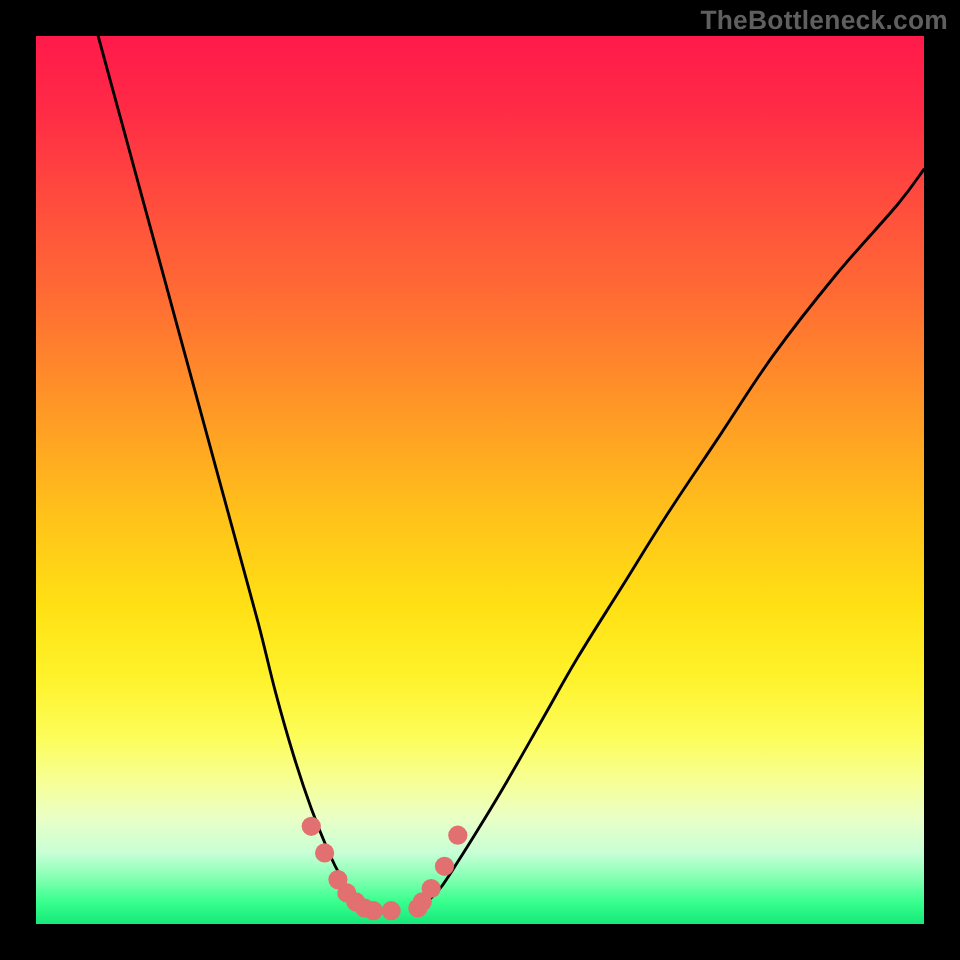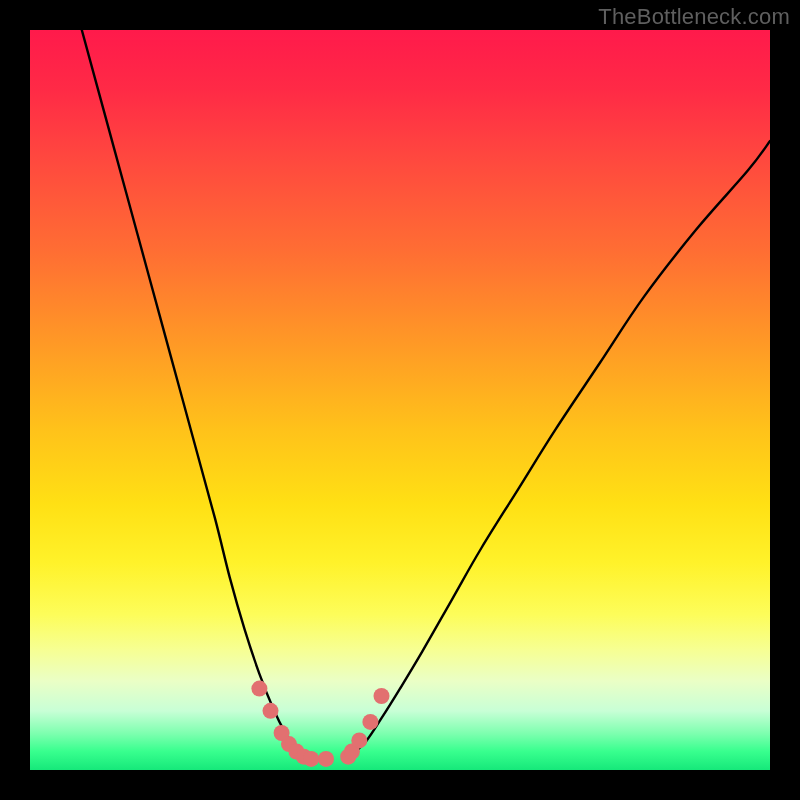--- a/index.html
+++ b/index.html
@@ -18,21 +18,21 @@
     width: 800px;
     height: 800px;
     background: #000;
   }
   .watermark {
     position: absolute;
     top: 4px;
     right: 10px;
     color: #5f5f5f;
     font-size: 22px;
-    font-weight: 400;
+    font-weight: 700;
     letter-spacing: 0.2px;
     z-index: 10;
   }
   .plot {
     position: absolute;
     top: 30px;
     left: 30px;
     width: 740px;
     height: 740px;
     overflow: hidden;

